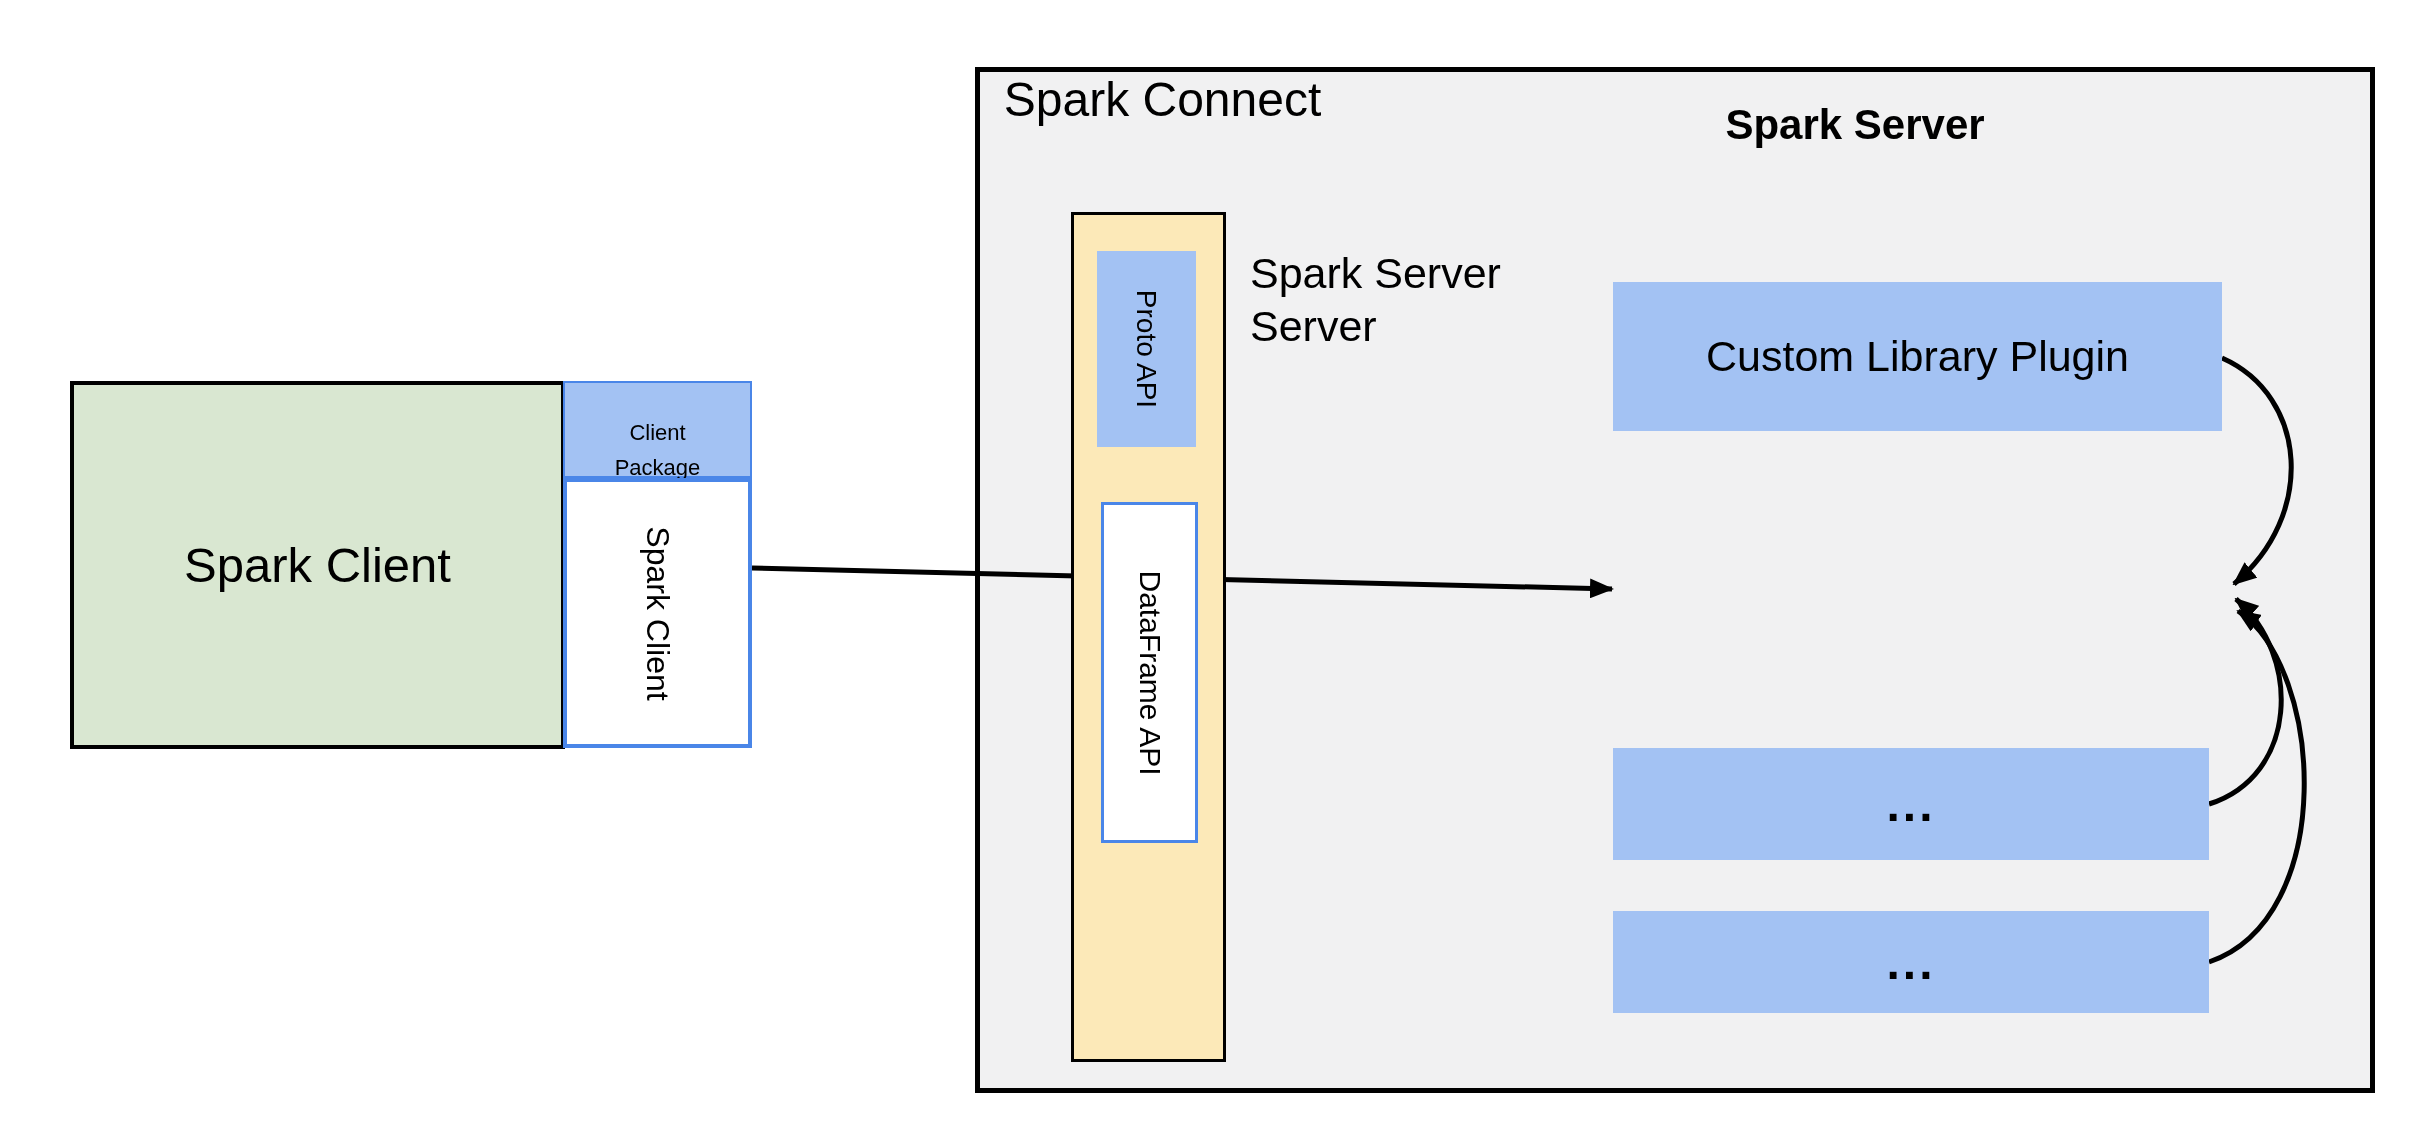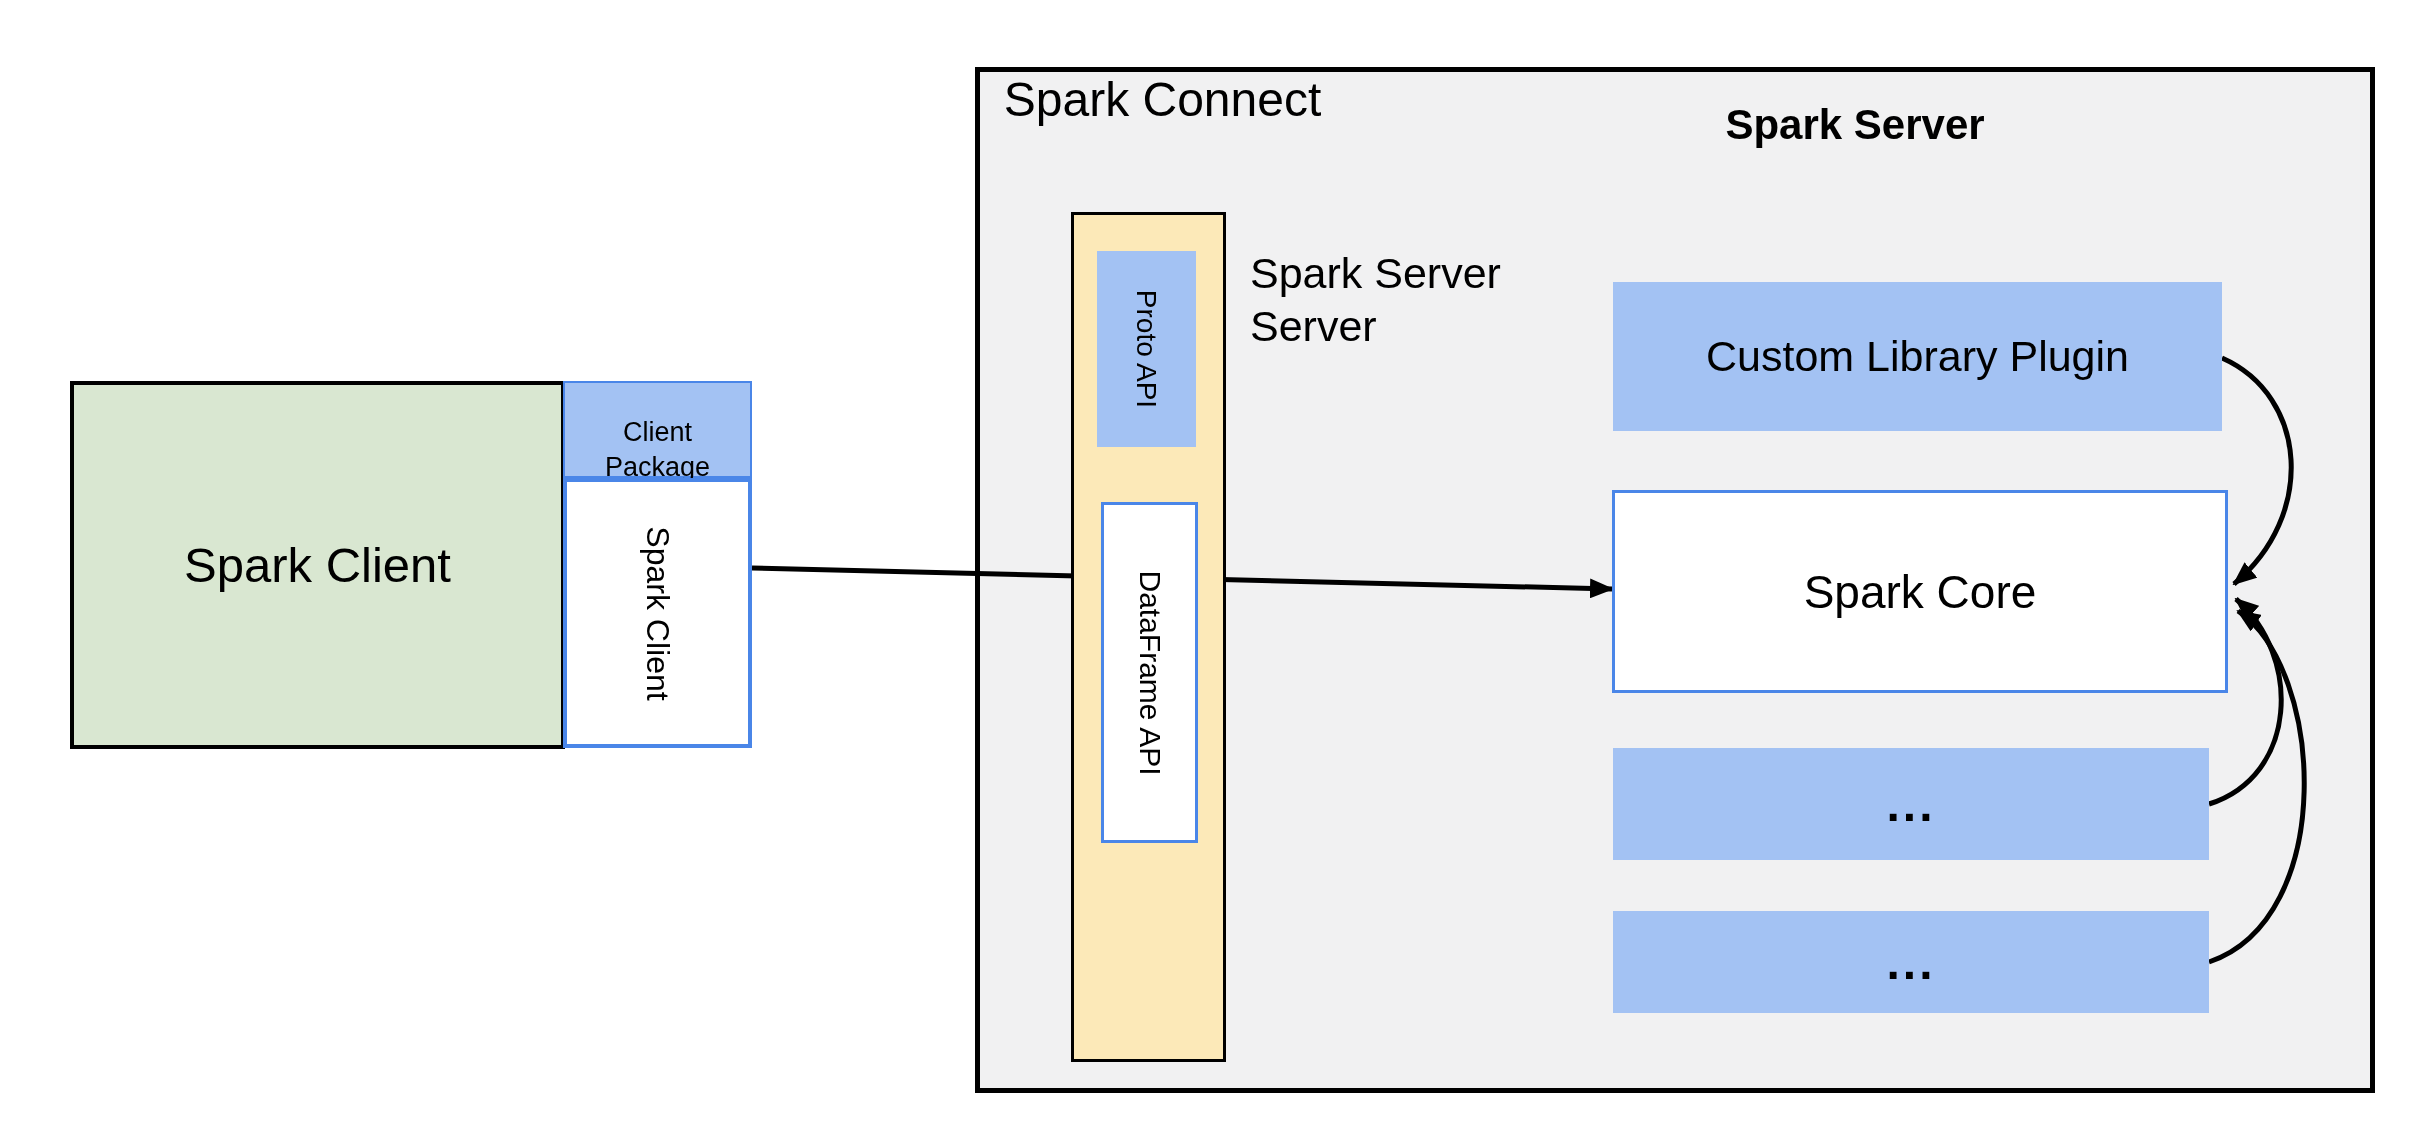--- a/index.html
+++ b/index.html
@@ -19,21 +19,21 @@
   svg.connectors { position: absolute; left: 0; top: 0; z-index: 2; pointer-events: none; }
   .lvl1 { z-index: 1; }
   .lvl3 { z-index: 3; }
   .t-app { font-size: 49px; line-height: 66px; }
   .t-title { font-size: 48px; line-height: 55px; }
   .t-bold-title { font-size: 42px; font-weight: 700; }
   .t-lib { font-size: 43px; line-height: 53px; }
   .t-plugin { font-size: 43px; }
   .t-core { font-size: 46px; }
   .t-dots { font-size: 48px; font-weight: 700; letter-spacing: 3px; }
-  .t-pkg { font-size: 27px; line-height: 35px; margin-top: 41px; }
+  .t-pkg { font-size: 22px; line-height: 35px; margin-top: 41px; }
   .t-sclient { font-size: 32px; }
   .t-proto { font-size: 28px; }
   .t-dframe { font-size: 30px; }
 </style>
 </head>
 <body>
 
 <div class="stage">
 
   <div class="abs panel lvl1" style="left:975px; top:67px; width:1400px; height:1026px;"></div>
@@ -95,23 +95,20 @@
     <div class="lines">
       <span>Spark Server</span>
       <span>Server</span>
     </div>
   </div>
 
   <div class="abs blue-fill center lvl3 t-plugin" style="left:1613px; top:282px; width:609px; height:149px;">
     <span>Custom Library Plugin</span>
   </div>
 
-  <div class="abs white-blue center lvl3 t-core" style="left:1612px; top:490px; width:616px; height:203px;">
-    <span>Spark Core</span>
-  </div>
 
   <div class="abs blue-fill center lvl3 t-dots" style="left:1613px; top:748px; width:596px; height:112px;">
     <span>...</span>
   </div>
 
   <div class="abs blue-fill center lvl3 t-dots" style="left:1613px; top:911px; width:596px; height:102px;">
     <span>...</span>
   </div>
 
 </div>

